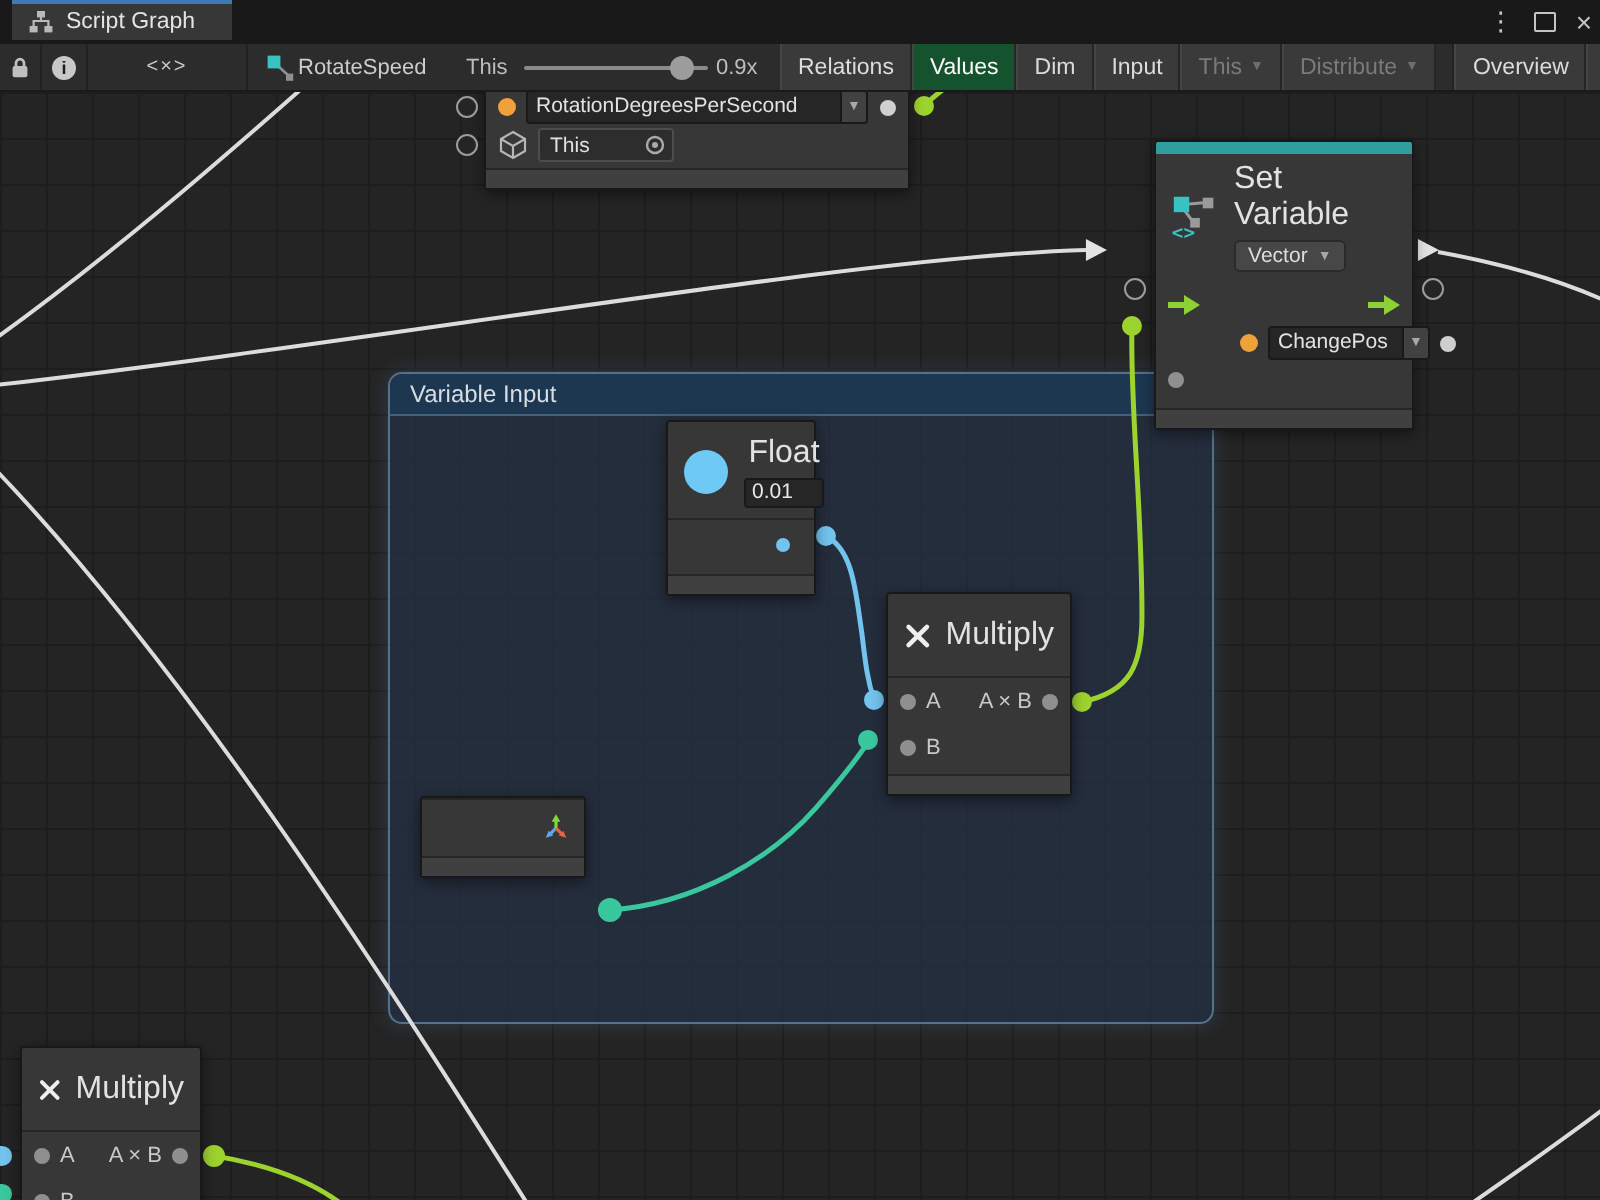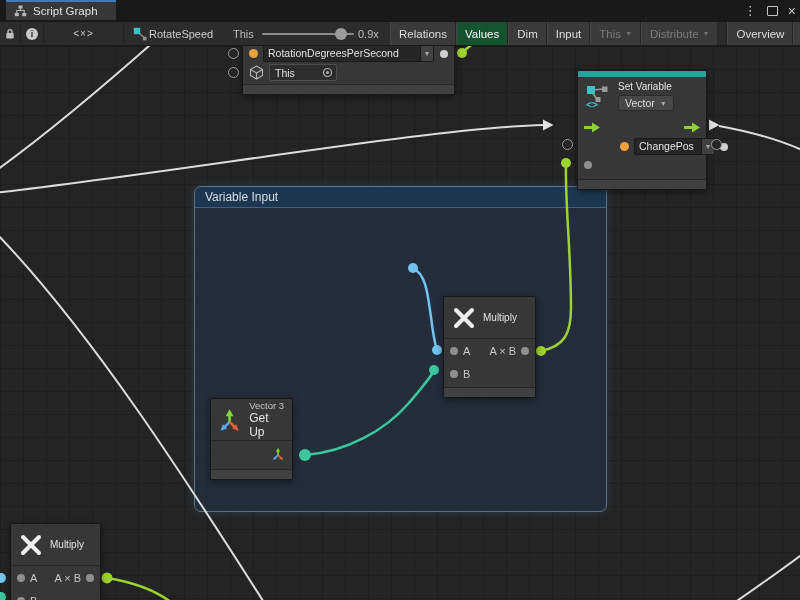--- a/index.html
+++ b/index.html
@@ -48,21 +48,21 @@
   svg.wires{position:absolute;left:0;top:0;z-index:2;pointer-events:none;}
   .w{stroke:#dcdcdc;stroke-width:2;fill:none;}
   .wf{fill:#e2e2e2;}
   .gw{stroke:#9dd32e;stroke-width:2.5;fill:none;}
   .bw{stroke:#72c3ee;stroke-width:2.5;fill:none;}
   .tw{stroke:#3bc79e;stroke-width:2.5;fill:none;}
   .node{position:absolute;background:#373737;border:1px solid #181818;border-radius:2px;
         z-index:3;box-shadow:0 2px 7px rgba(0,0,0,0.45);box-sizing:border-box;}
   .nrow{display:flex;align-items:center;padding:0 6px;gap:5px;font-size:11px;color:#c8c8c8;}
   .nheader{display:flex;align-items:center;gap:7px;padding:0 8px;}
-  .ntitle{font-size:10px;color:#e2e2e2;}
+  .ntitle{font-size:16px;color:#e2e2e2;}
   .nfooter{height:9px;background:#404040;border-top:1px solid #262626;margin-top:2px;}
   .dot{border-radius:50%;flex:none;}
   .dot.orange{width:9px;height:9px;background:#efa13a;}
   .dot.white{width:8px;height:8px;background:#cfcfcf;}
   .dot.gray{width:8px;height:8px;background:#8f8f8f;}
   .dot.blue{width:7px;height:7px;background:#72c3ee;}
   .ddl{display:flex;align-items:center;flex:none;}
   .ddl-text{background:#262626;border:1px solid #191919;border-radius:2px 0 0 2px;height:15px;
             line-height:15px;padding:0 4px;font-size:10.5px;color:#e2e2e2;white-space:nowrap;overflow:hidden;}
   .ddl-btn{width:13px;height:17px;background:#414141;border:1px solid #191919;border-left:none;
@@ -183,20 +183,33 @@
           </span>
       </span>
       <span class="dot white" style="margin-left:auto;"></span>
     </div>
     <div class="nrow" style="height:18px;padding-bottom:3px;">
       <span class="dot gray"></span>
     </div>
     <div class="nfooter"></div>
   </div>
 
+  <div class="node" style="left:333px;top:210px;width:75px;">
+    <div class="nheader" style="padding:7px 6px 5px 8px;gap:8px;">
+      <span style="width:22px;height:22px;border-radius:50%;background:#6ec9f5;flex:none;"></span>
+      <div style="text-align:center;">
+        <div class="ntitle">Float</div>
+        <input class="floatval" style="margin-top: 2px; box-sizing: border-box; width: 40px;" value="0.01">
+      </div>
+    </div>
+    <div class="nrow" style="height:25px;border-top:1px solid #262626;justify-content:flex-end;padding-right:12px;">
+      <span class="dot blue"></span>
+    </div>
+    <div class="nfooter"></div>
+  </div>
 
   <div class="node" style="left:443px;top:296px;width:93px;">
     <div class="nheader" style="height:41px;">
       <svg width="24" height="24" viewBox="0 0 24 24">
         <line x1="4" y1="4" x2="20" y2="20" stroke="#efefef" stroke-width="4" stroke-linecap="round"></line>
         <line x1="20" y1="4" x2="4" y2="20" stroke="#efefef" stroke-width="4" stroke-linecap="round"></line>
       </svg>
       <span class="ntitle">Multiply</span>
     </div>
     <div class="nrow" style="height:23px;border-top:1px solid #262626;">
@@ -206,34 +219,20 @@
       <span class="dot gray"></span>
     </div>
     <div class="nrow" style="height:23px;">
       <span class="dot gray"></span>
       <span>B</span>
     </div>
     <div class="nfooter"></div>
   </div>
 
   <div class="node" style="left:210px;top:398px;width:83px;">
-    <div class="nheader" style="height:41px;padding:0 6px;">
-      <svg width="26" height="26" viewBox="0 0 26 26">
-        <line x1="13" y1="15" x2="13" y2="8" stroke="#82d936" stroke-width="2.6"></line>
-        <polygon points="13,2 9,9 17,9" fill="#82d936"></polygon>
-        <line x1="13" y1="15" x2="8" y2="20" stroke="#58a9f0" stroke-width="2.6"></line>
-        <polygon points="3.5,24 10.5,21.8 6.2,17.5" fill="#58a9f0"></polygon>
-        <line x1="13" y1="15" x2="18" y2="20" stroke="#e8633c" stroke-width="2.6"></line>
-        <polygon points="22.5,24 19.8,17.5 15.5,21.8" fill="#e8633c"></polygon>
-      </svg>
-      <div>
-        <div class="sub">Vector 3</div>
-        <div class="big">Get Up</div>
-      </div>
-    </div>
     <div class="nrow" style="height:26px;border-top:1px solid #262626;justify-content:flex-end;padding-right:7px;">
       <svg width="14" height="14" viewBox="0 0 26 26">
         <line x1="13" y1="15" x2="13" y2="8" stroke="#82d936" stroke-width="3"></line>
         <polygon points="13,2 9,9 17,9" fill="#82d936"></polygon>
         <line x1="13" y1="15" x2="8" y2="20" stroke="#58a9f0" stroke-width="3"></line>
         <polygon points="3.5,24 10.5,21.8 6.2,17.5" fill="#58a9f0"></polygon>
         <line x1="13" y1="15" x2="18" y2="20" stroke="#e8633c" stroke-width="3"></line>
         <polygon points="22.5,24 19.8,17.5 15.5,21.8" fill="#e8633c"></polygon>
       </svg>
     </div>

